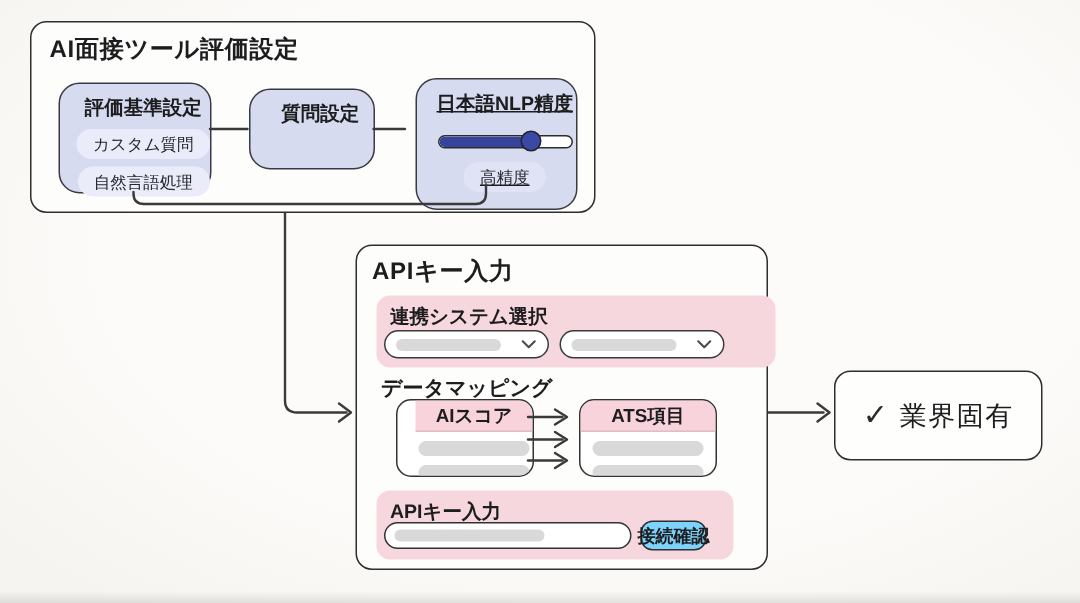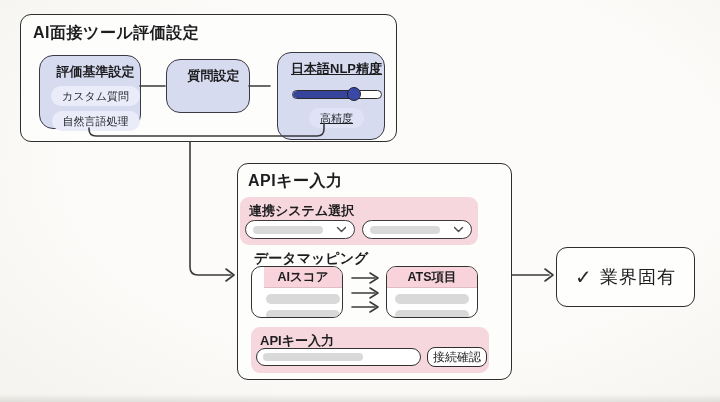--- a/index.html
+++ b/index.html
@@ -91,25 +91,25 @@
     border-bottom:1px solid rgba(0,0,0,.10);
   }
   .map-bar{width:74px;height:10px;margin:6px auto 0;}
   .api-input{
     position:absolute;left:5px;top:21px;width:165px;height:18px;
     background:#fff;border:1.3px solid #333;border-radius:10px;
     box-sizing:border-box;display:flex;align-items:center;padding:0 6px;
   }
   .api-bar{width:100px;height:8px;}
   .api-btn{
-    position:absolute;left:176px;top:20px;width:60px;height:20px;
-    background:#ffffff;border:1.5px solid #2e2e2e;border-radius:8px;
+    position:absolute;left:176px;top:20px;width:44px;height:20px;
+    background:#7dd3fc;border:1.5px solid #2e2e2e;border-radius:8px;
     box-sizing:border-box;
     display:flex;align-items:center;justify-content:center;
-    font-size:12px;font-weight:400;cursor:pointer;white-space:nowrap;
+    font-size:12px;font-weight:700;cursor:pointer;white-space:nowrap;
   }
   .complete-box{
     display:flex;align-items:center;justify-content:center;gap:8px;
     background:#fefefc;
   }
   .check{font-size:20px;font-weight:400;color:#2b2b2b;line-height:1;}
   .complete-label{font-size:18px;font-weight:500;letter-spacing:1px;white-space:nowrap;}
   .overlay{position:absolute;left:0;top:0;pointer-events:none;}
 </style>
 </head>
@@ -138,39 +138,39 @@
         </div>
         <div class="slider-knob" style="left: calc(69% - 7px);"></div>
       </div>
       <div class="pill nlp-pill">高精度</div>
     </div>
   </div>
 
   <div class="box" style="left:237px;top:163px;width:275px;height:217px;">
     <div class="box-title" style="left:10px;top:7px;">APIキー入力</div>
 
-    <div class="pink-sec" style="left:2px;top:33px;width:238px;height:48px;font-family:Liberation Serif, serif;">
+    <div class="pink-sec" style="left:13px;top:33px;width:266px;height:48px;font-family:Liberation Serif, serif;">
       <div class="sec-label">連携システム選択</div>
       <div class="dropdown" style="left:5px;width:110px;">
         <span class="ph-bar dd-bar"></span>
         <svg width="11" height="7">
           <polyline points="1.5,1.5 5.5,5.5 9.5,1.5" fill="none" stroke="#4a4a4a" stroke-width="1.4" stroke-linecap="round" stroke-linejoin="round"></polyline>
         </svg>
       </div>
       <div class="dropdown" style="left:122px;width:110px;">
         <span class="ph-bar dd-bar"></span>
         <svg width="11" height="7">
           <polyline points="1.5,1.5 5.5,5.5 9.5,1.5" fill="none" stroke="#4a4a4a" stroke-width="1.4" stroke-linecap="round" stroke-linejoin="round"></polyline>
         </svg>
       </div>
     </div>
 
     <div class="map-label" style="left:16px;top:86px;">データマッピング</div>
 
-    <div class="map-box" style="left:13px;top:102px;padding-left:12px;">
+    <div class="map-box" style="left:26px;top:102px;padding-left:12px;">
       <div class="map-header">AIスコア</div>
       <div class="ph-bar map-bar"></div>
       <div class="ph-bar map-bar"></div>
     </div>
 
     <div class="map-box" style="left:148px;top:102px;">
       <div class="map-header">ATS項目</div>
       <div class="ph-bar map-bar"></div>
       <div class="ph-bar map-bar"></div>
     </div>

